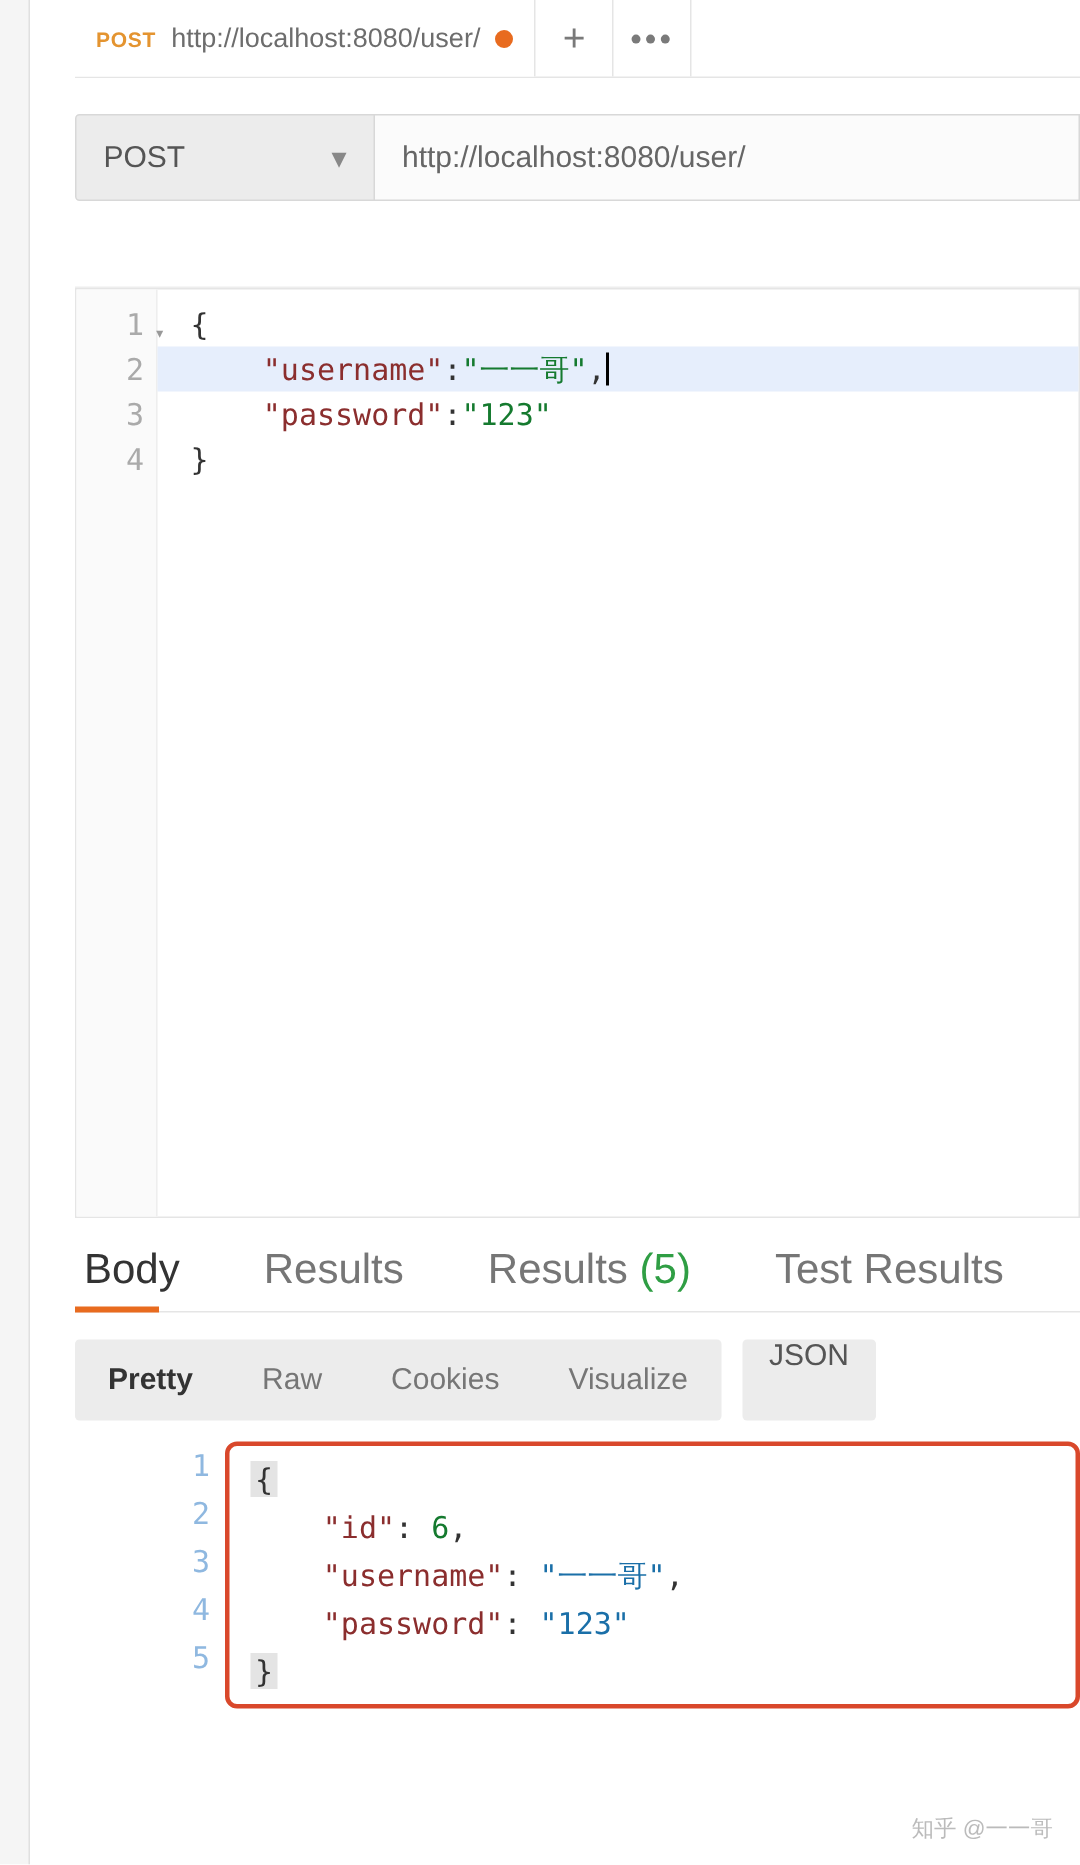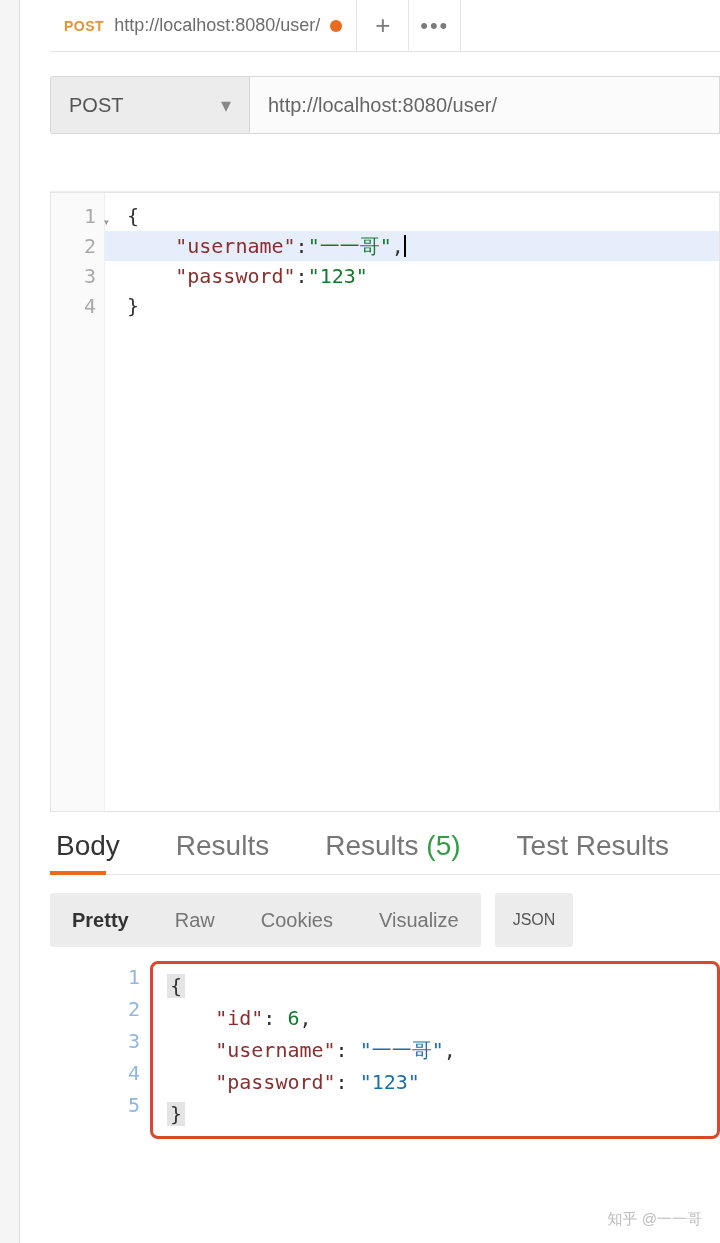--- a/index.html
+++ b/index.html
@@ -167,25 +167,25 @@
   display: flex; align-items: center;
   background: #ececec;
   border-radius: 3px;
   padding: 0 22px;
   gap: 46px;
   font-size: 20px; color: #767676;
 }
 .rt-group .item { cursor: pointer; }
 .rt-group .item.active { color: #333; font-weight: 700; }
 .rt-single {
-  display: flex; align-items: center;
+  display: flex; 
   background: #ececec;
   border-radius: 3px;
   padding: 0 18px;
-  font-size: 16px; color: #555;
+  font-size: 20px; color: #555;
   cursor: pointer;
 }
 
 .resp-body {
   margin: 14px 0 0 0;
   display: flex;
   font-family: Consolas, Menlo, monospace;
   font-size: 20px;
 }
 .resp-body .rgutter {

